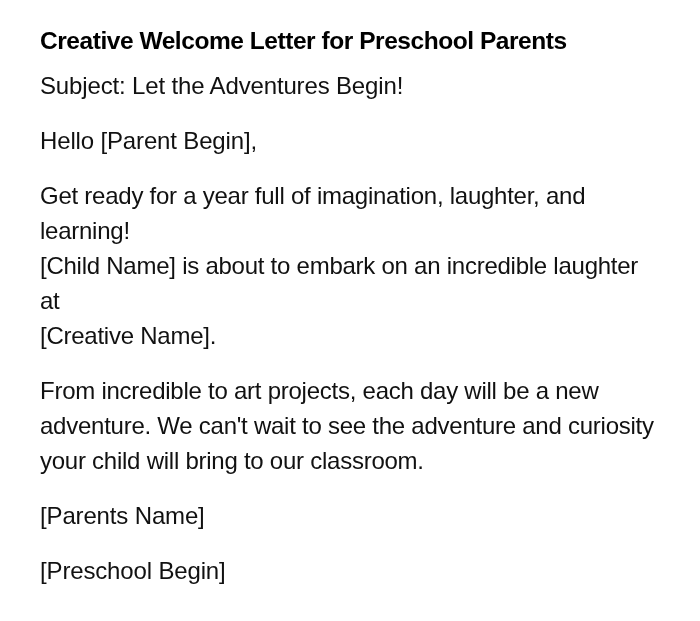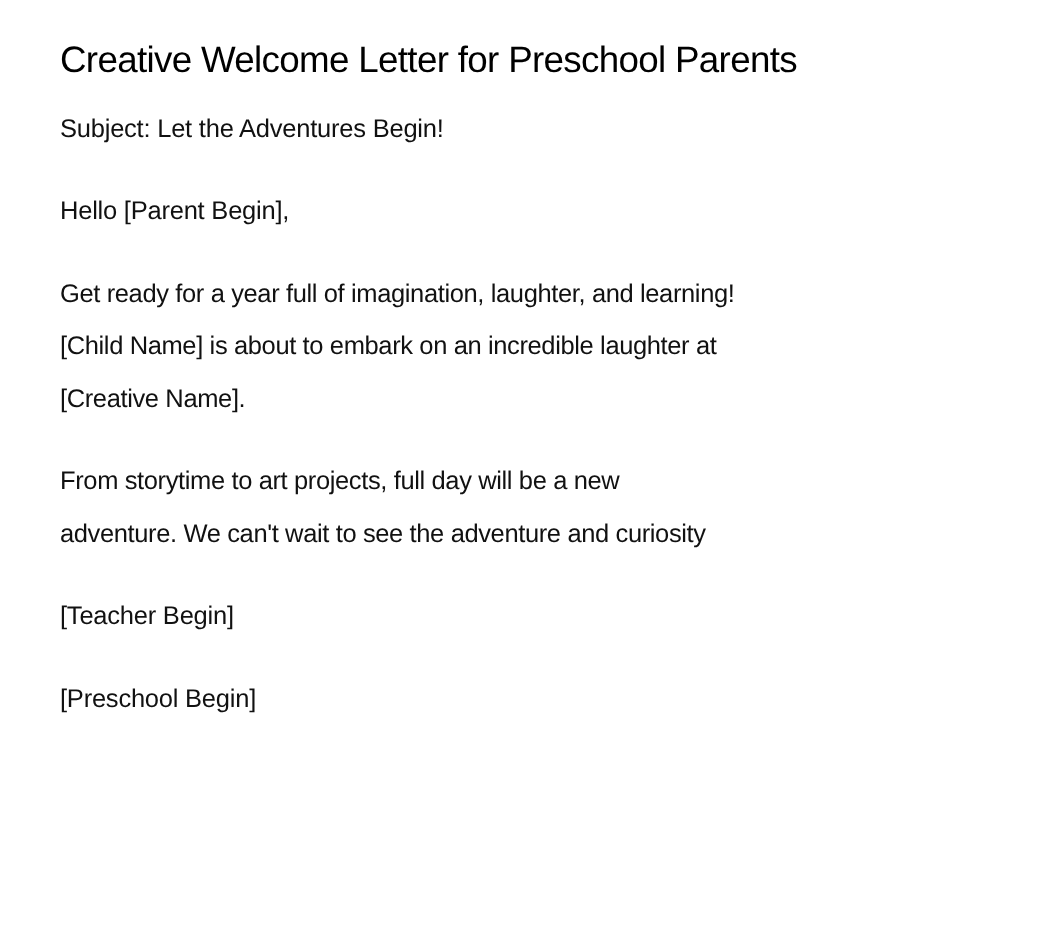--- a/index.html
+++ b/index.html
@@ -13,29 +13,29 @@
       overflow: hidden;
       font-family: "Liberation Sans", sans-serif;
       color: #111111;
     }
     .page {
       position: relative;
       padding: 24px 40px 0 40px;
     }
     .title {
       font-family: "Liberation Sans", sans-serif;
-      font-weight: normal;
+      font-weight: bold;
       font-size: 24.5px;
       line-height: 34px;
       margin: 0 0 10px 0;
       letter-spacing: -0.45px;
       color: #000000;
     }
     .para {
-      font-size: 17px;
+      font-size: 24px;
       line-height: 35px;
       margin: 0 0 20px 0;
       letter-spacing: -0.15px;
     }
     .para.tight {
       letter-spacing: -0.25px;
     }
   </style>
 </head>
 <body>
@@ -47,21 +47,22 @@
 
   <p class="para">Hello [Parent Begin],</p>
 
   <p class="para tight">
     <span>Get ready for a year full of imagination, laughter, and learning!</span><br>
     <span>[Child Name] is about to embark on an incredible laughter at</span><br>
     <span>[Creative Name].</span>
   </p>
 
   <p class="para tight">
-    <span>From storytime to art projects, full day will be a new</span><br>
+    <span>From incredible to art projects, each day will be a new</span><br>
     <span>adventure. We can't wait to see the adventure and curiosity</span><br>
+    <span>your child will bring to our classroom.</span>
   </p>
 
 
-  <p class="para">[Teacher Begin]</p>
+  <p class="para">[Parents Name]</p>
 
   <p class="para">[Preschool Begin]</p>
 </div>
 
 </body></html>

